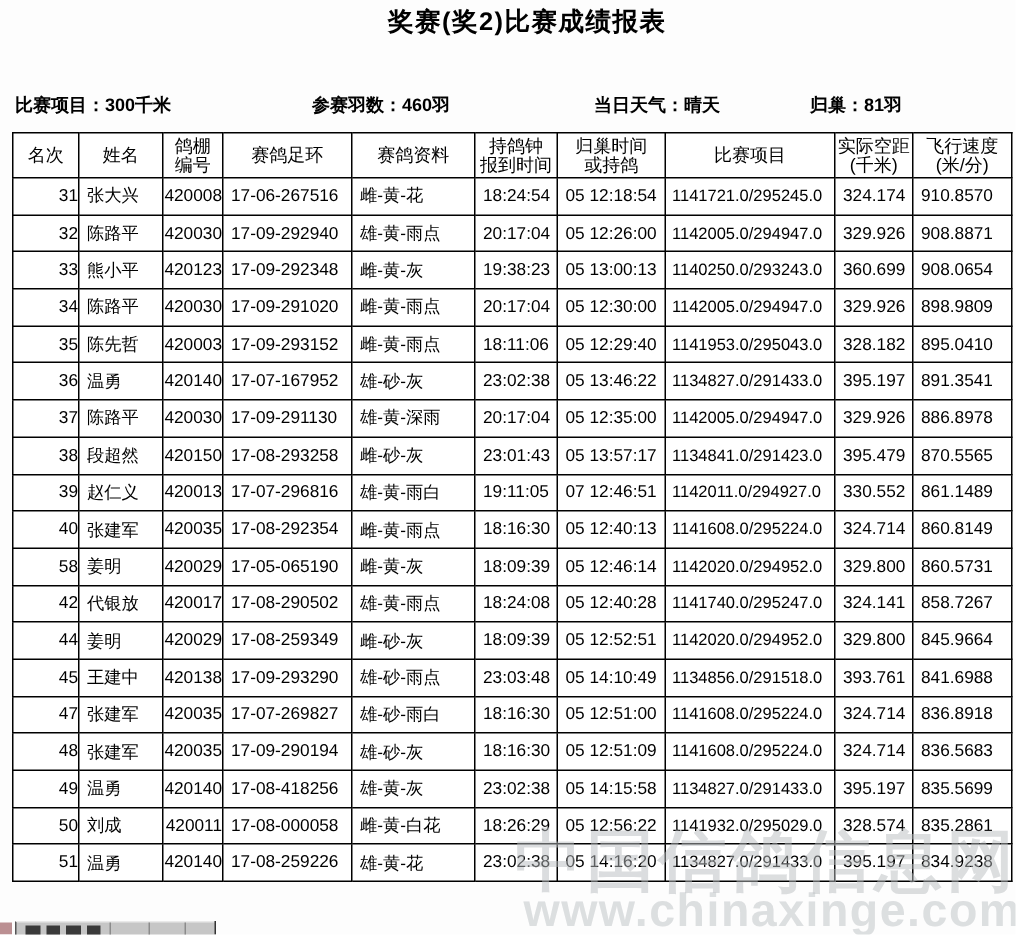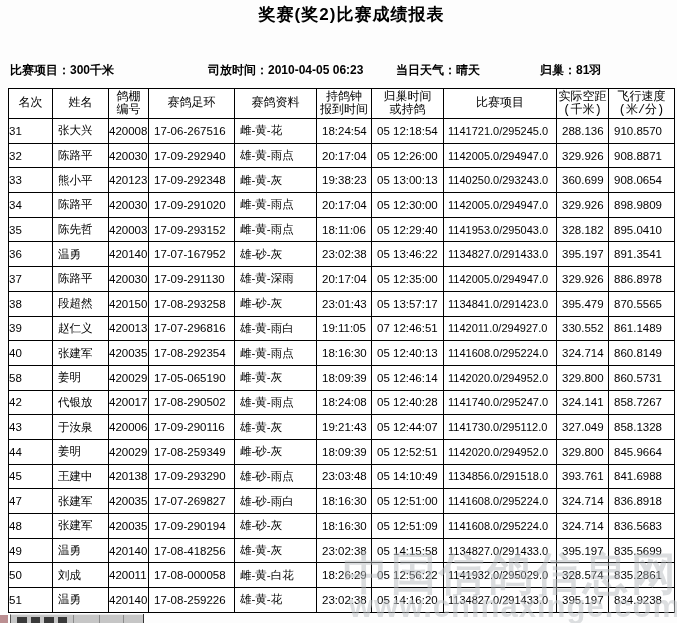--- a/index.html
+++ b/index.html
@@ -16,27 +16,27 @@
   .info-col{position:absolute;top:0;line-height:15.5px;white-space:pre;}
   .col1{left:10px;} .col2{left:208px;} .col3{left:396px;} .col4{left:540px;}
 
   table.results{
     position:absolute;top:88px;left:8px;width:666px;
     border-collapse:collapse;table-layout:fixed;background:#fff;
   }
   .results th,.results td{border:1px solid #000;overflow:hidden;}
   .results th{
     font-size:12px;font-weight:normal;text-align:center;
-    white-space:pre-line;line-height:13px;height:29px;padding:0;font-family:Liberation Mono, monospace;
+    white-space:pre-line;line-height:13px;height:29px;padding:0;
   }
   .results td{
     font-size:11.5px;height:23.7px;white-space:nowrap;
     padding:0 0 0 5px;vertical-align:middle;
   }
-  td.c0,td.c2{text-align:left;padding:0;}
+  td.c0,td.c2{text-align:right;padding:0;}
   td.c7{font-size:11px;padding-left:4px;}
 
   .wm1{
     position:absolute;left:343px;top:544px;z-index:4;white-space:nowrap;
     font-size:45px;font-weight:bold;color:#b9bdc0;opacity:.5;letter-spacing:3px;
   }
   .wm2{
     position:absolute;left:349px;top:589px;z-index:4;white-space:nowrap;
     font-size:31px;font-weight:bold;color:#c2c6c9;opacity:.55;letter-spacing:1px;
   }
@@ -61,20 +61,21 @@
 
   <div class="title">奖赛(奖2)比赛成绩报表</div>
 
   <div class="info">
     <div class="info-col col1">
       <div>比赛项目：300千米</div>
       <div>司放地点：</div>
       <div>司放经纬：1140530.00/324746.00</div>
     </div>
     <div class="info-col col2">
+      <div>参赛羽数：460羽</div>
       <div>司放时间：2010-04-05 06:23</div>
       <div>归巢时间：2010-04-05</div>
     </div>
     <div class="info-col col3">
       <div>当日天气：晴天</div>
       <div>当日风力：1级</div>
       <div>当日风向：无风</div>
     </div>
     <div class="info-col col4">
       <div>归巢：81羽</div>
@@ -118,21 +119,21 @@
     <tbody id="tbody">
         <tr>
           <td class="c0">31</td>
           <td class="c1">张大兴</td>
           <td class="c2">420008</td>
           <td class="c3">17-06-267516</td>
           <td class="c4">雌-黄-花</td>
           <td class="c5">18:24:54</td>
           <td class="c6">05 12:18:54</td>
           <td class="c7">1141721.0/295245.0</td>
-          <td class="c8">288.136</td>
+          <td class="c8">324.174</td>
           <td class="c9">910.8570</td>
         </tr>
         <tr>
           <td class="c0">32</td>
           <td class="c1">陈路平</td>
           <td class="c2">420030</td>
           <td class="c3">17-09-292940</td>
           <td class="c4">雄-黄-雨点</td>
           <td class="c5">20:17:04</td>
           <td class="c6">05 12:26:00</td>
@@ -252,32 +253,20 @@
           <td class="c0">42</td>
           <td class="c1">代银放</td>
           <td class="c2">420017</td>
           <td class="c3">17-08-290502</td>
           <td class="c4">雄-黄-雨点</td>
           <td class="c5">18:24:08</td>
           <td class="c6">05 12:40:28</td>
           <td class="c7">1141740.0/295247.0</td>
           <td class="c8">324.141</td>
           <td class="c9">858.7267</td>
-        </tr>
-        <tr>
-          <td class="c0">43</td>
-          <td class="c1">于汝泉</td>
-          <td class="c2">420006</td>
-          <td class="c3">17-09-290116</td>
-          <td class="c4">雄-黄-灰</td>
-          <td class="c5">19:21:43</td>
-          <td class="c6">05 12:44:07</td>
-          <td class="c7">1141730.0/295112.0</td>
-          <td class="c8">327.049</td>
-          <td class="c9">858.1328</td>
         </tr>
         <tr>
           <td class="c0">44</td>
           <td class="c1">姜明</td>
           <td class="c2">420029</td>
           <td class="c3">17-08-259349</td>
           <td class="c4">雌-砂-灰</td>
           <td class="c5">18:09:39</td>
           <td class="c6">05 12:52:51</td>
           <td class="c7">1142020.0/294952.0</td>

